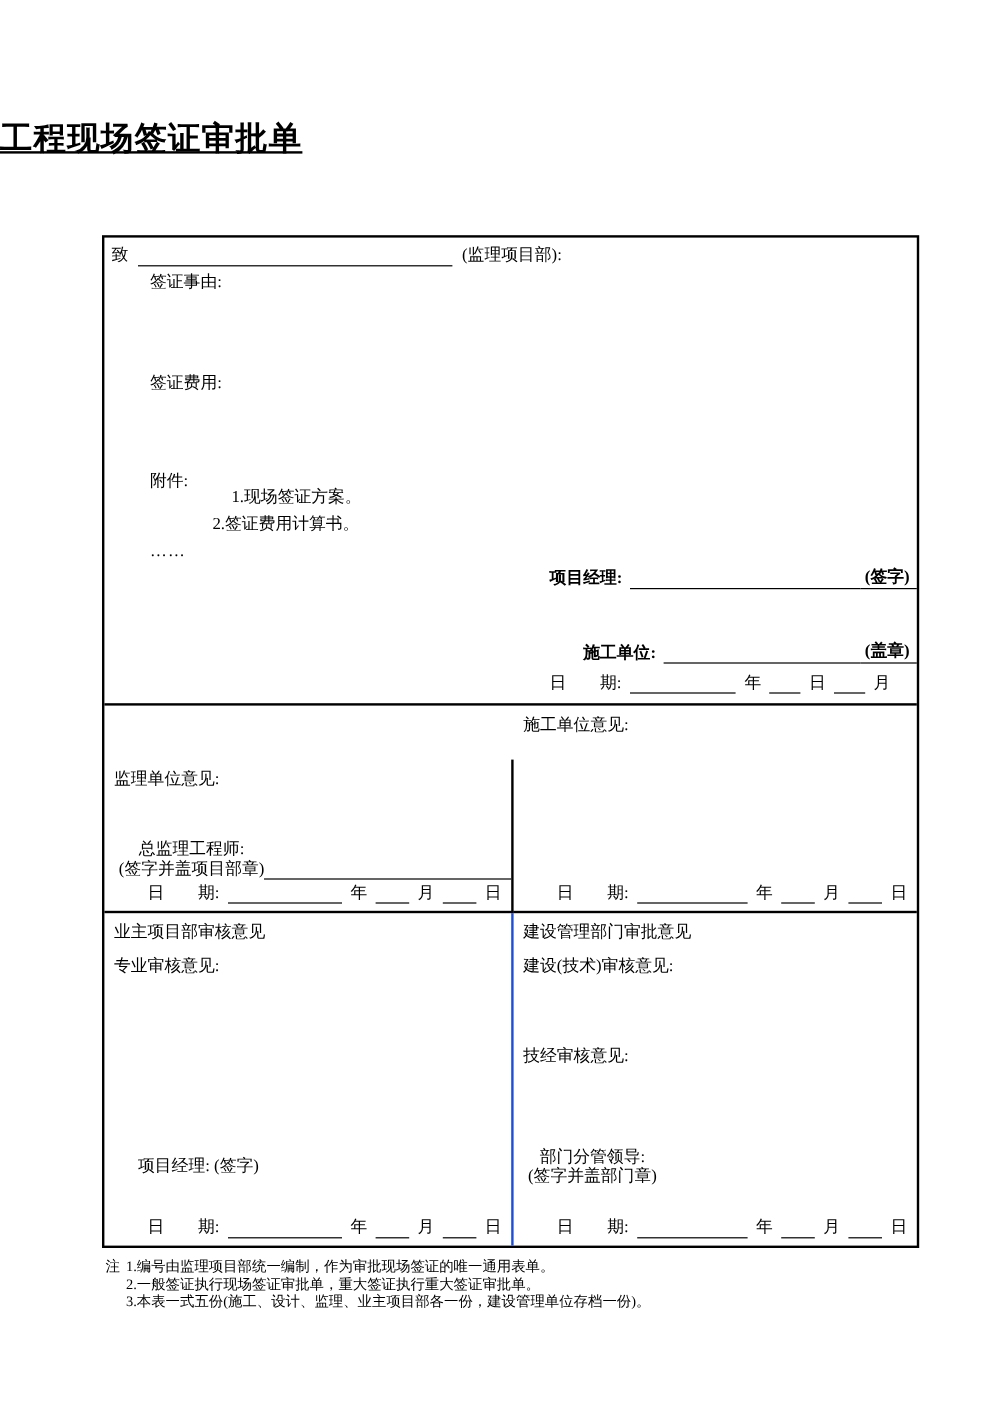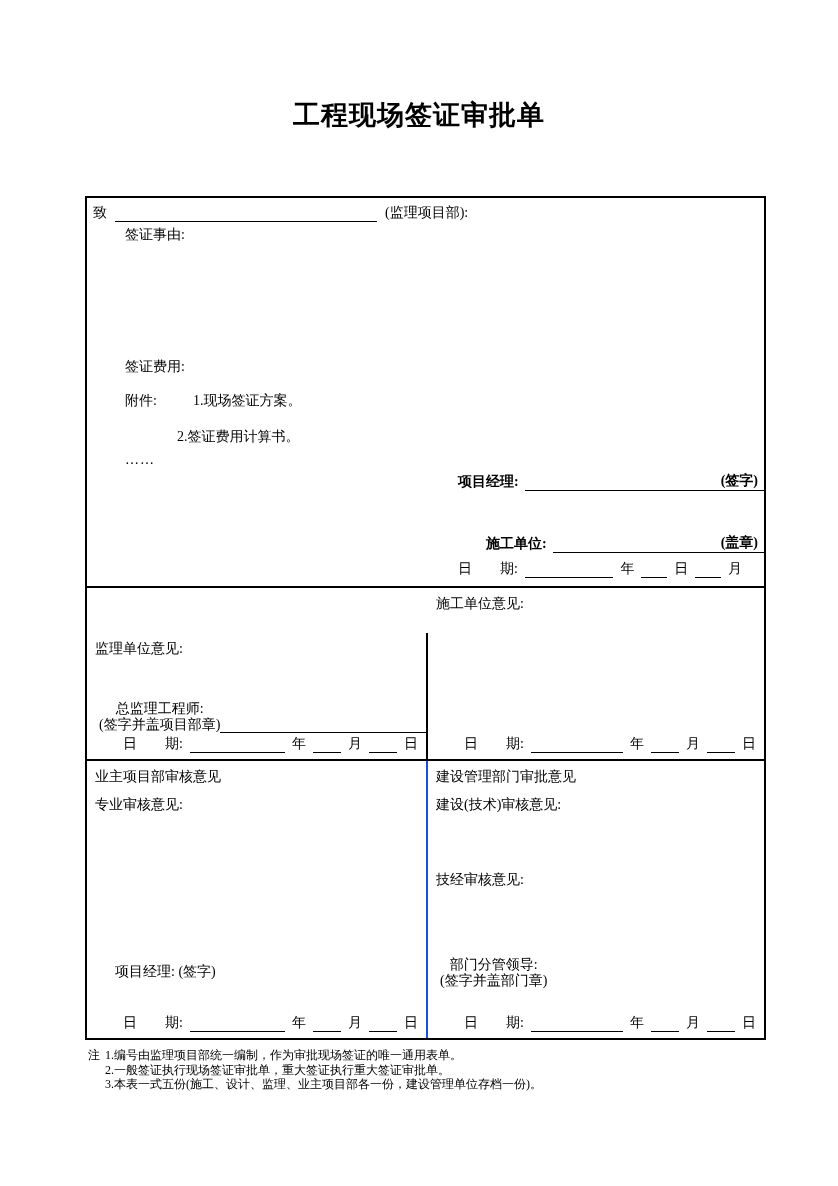--- a/index.html
+++ b/index.html
@@ -11,24 +11,25 @@
   }
   .page {
     position: relative;
     width: 838px; height: 1186px;
     background: #fff;
     overflow: hidden;
   }
   .doc-title {
     position: absolute;
     top: 97px; left: 0; right: 0;
-    text-align: center;
+    text-align: left;
     font-size: 27px;
     font-weight: bold;
     letter-spacing: 1px;
+    text-decoration: underline;
   }
   .header-row { position: absolute; top: 150px; left: 0; right: 0; height: 20px; font-size: 14px; }
   .project-label { position: absolute; left: 95px; top: 0; font-weight: bold; }
   .no-group { position: absolute; left: 505px; top: 0; font-weight: bold; }
   .no-value { font-family: "DejaVu Sans Mono", "Liberation Mono", monospace; font-weight: normal; font-size: 13px; }
   .no-dash { position: absolute; left: 674px; top: 0; }
 
   .form-box {
     position: absolute;
     left: 85px; top: 196px;
@@ -44,23 +45,23 @@
   .cell-sup { border-right: 2px solid #000; border-bottom: 2px solid #000; margin-top: 45px; }
   .cell-con { border-bottom: 2px solid #000; }
   .cell-owner { border-right: 2px solid #1d4ed8; }
 
   .to-line { position: absolute; top: 6px; left: 6px; right: 10px; display: flex; align-items: flex-end; }
   .to-line .gap { width: 8px; }
   .ul { display: inline-block; border-bottom: 1px solid #000; height: 1.05em; }
   .ul-to { width: 262px; }
   .label-line { position: absolute; left: 38px; }
   .reason { top: 28px; }
-  .cost { top: 112px; margin-top: 48px; }
+  .cost { top: 112px; }
   .attach-row { position: absolute; left: 38px; top: 194px; display: flex; }
-  .attach-row .attach-item { margin-left: 36px; }
+  .attach-row .attach-item { margin-left: 36px; margin-top: 13px; }
   .attach2 { position: absolute; left: 90px; top: 230px; }
   .more { position: absolute; left: 38px; top: 254px; letter-spacing: 1px; }
 
   .sig-line { position: absolute; left: 371px; right: 0; display: flex; align-items: flex-end; font-weight: bold; }
   .sig-line .ul-grow { flex: 1; border-bottom: 1px solid #000; height: 1.05em; margin-left: 6px; }
   .sig-line .paren { border-bottom: 1px solid #000; padding: 0 6px 0 4px; }
   .pm-line { top: 274px; }
   .sc-line { top: 336px; margin-left: 28px; }
 
   .date-row { display: flex; align-items: flex-end; column-gap: 7px; white-space: nowrap; }

